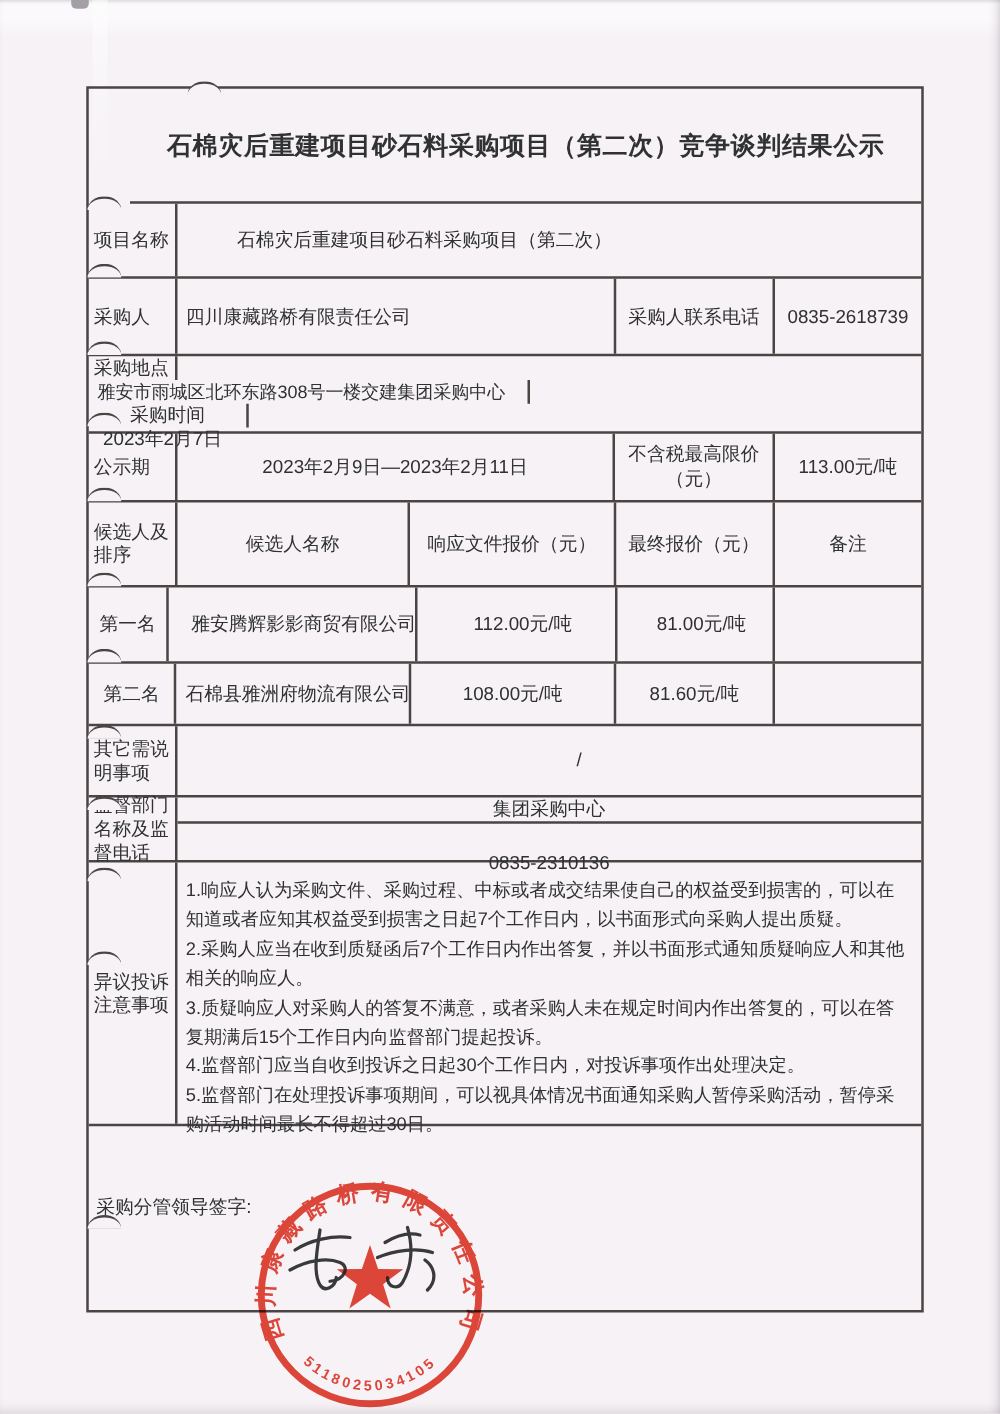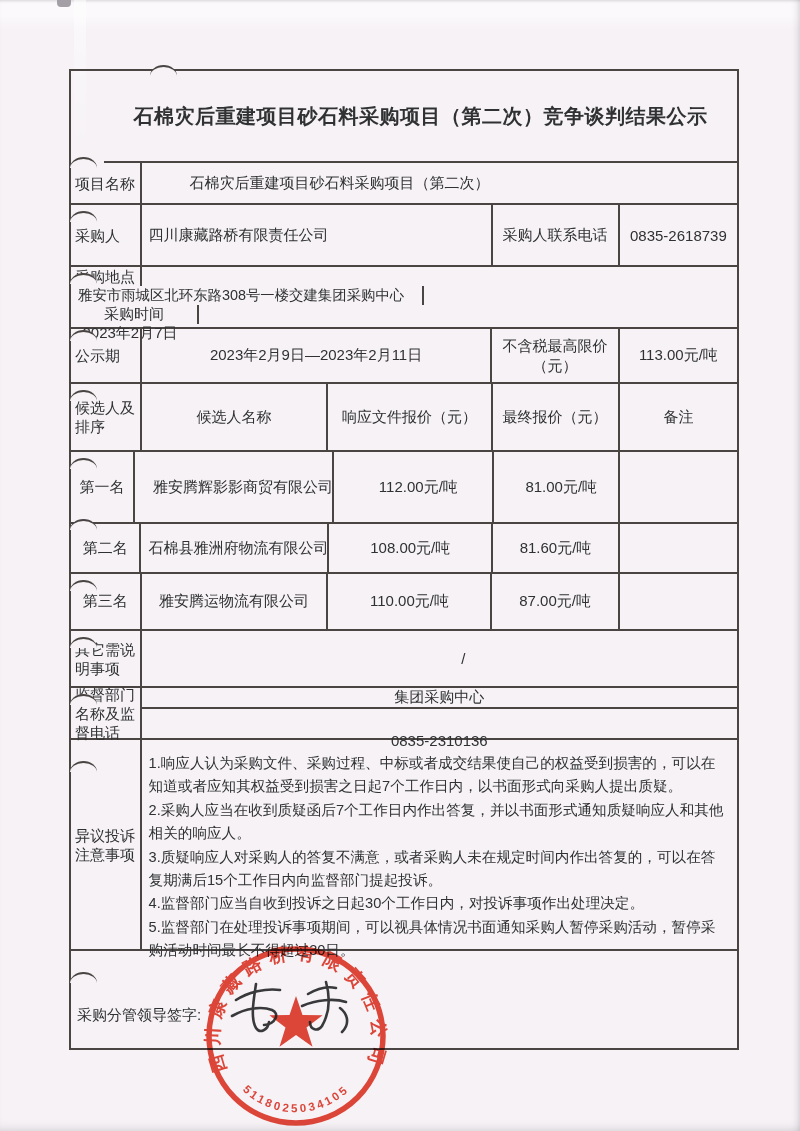--- a/index.html
+++ b/index.html
@@ -40,22 +40,22 @@
   .w-label{width:71px;}
   .w-name{width:188px;}
   .w-doc{width:165px;}
   .w-final{width:128px;}
   .w-remark{width:118px;}
   .w-mid{width:353px;}  
   .w-rest{width:599px;padding-left:48px;} 
   .title-row{height:92px;margin-left:33px;}
   .title-cell{width:100%;justify-content:center;text-align:center;
     font-weight:700;font-size:20px;letter-spacing:.5px;}
-  .r-a{height:42px;} .r-b{height:62px;} .r-c{height:62px;flex-direction:column;} .r-d{height:55px;}
-  .r-e{height:68px;} .r-f{height:72px;gap:11px;} .r-g{height:50px;} .r-h{height:57px;}
+  .r-a{height:60px;} .r-b{height:62px;} .r-c{height:62px;flex-direction:column;} .r-d{height:55px;}
+  .r-e{height:68px;} .r-f{height:61px;gap:11px;} .r-g{height:50px;} .r-h{height:57px;}
   .r-i{height:57px;} .r-j{height:52px;} .r-k{height:211px;} .r-l{height:74px;}
   .stack{display:flex;flex-direction:column;width:599px;box-sizing:border-box;gap:23px;}
   .substack-top{height:32px;box-sizing:border-box;border-bottom:2px solid #4a4543;
     display:flex;align-items:center;justify-content:center;}
   .substack-bot{height:33px;display:flex;align-items:center;justify-content:center;}
   .complaint-body{width:599px;box-sizing:border-box;display:block;
     padding:12px 4px 0 7px;font-size:14.6px;line-height:23.4px;}
   .sig-row{padding-left:6px;align-items:flex-end;}
   
   .wave{position:absolute;width:27px;height:9px;background:#f6f2f6;
@@ -123,27 +123,20 @@
     </div>
 
     <div class="row r-g">
       <div class="cell w-label ctr">第二名</div>
       <div class="cell w-name val nowrap">石棉县雅洲府物流有限公司</div>
       <div class="cell w-doc ctr nowrap">108.00元/吨</div>
       <div class="cell w-final ctr nowrap">81.60元/吨</div>
       <div class="cell w-remark ctr"></div>
     </div>
 
-    <div class="row r-h">
-      <div class="cell w-label ctr">第三名</div>
-      <div class="cell w-name ctr nowrap">雅安腾运物流有限公司</div>
-      <div class="cell w-doc ctr nowrap">110.00元/吨</div>
-      <div class="cell w-final ctr nowrap">87.00元/吨</div>
-      <div class="cell w-remark ctr"></div>
-    </div>
 
     <div class="row r-i">
       <div class="cell w-label lbl pre">其它需说
 明事项</div>
       <div class="cell w-rest ctr">/</div>
     </div>
 
     <div class="row r-j">
       <div class="cell w-label lbl pre">监督部门
 名称及监

